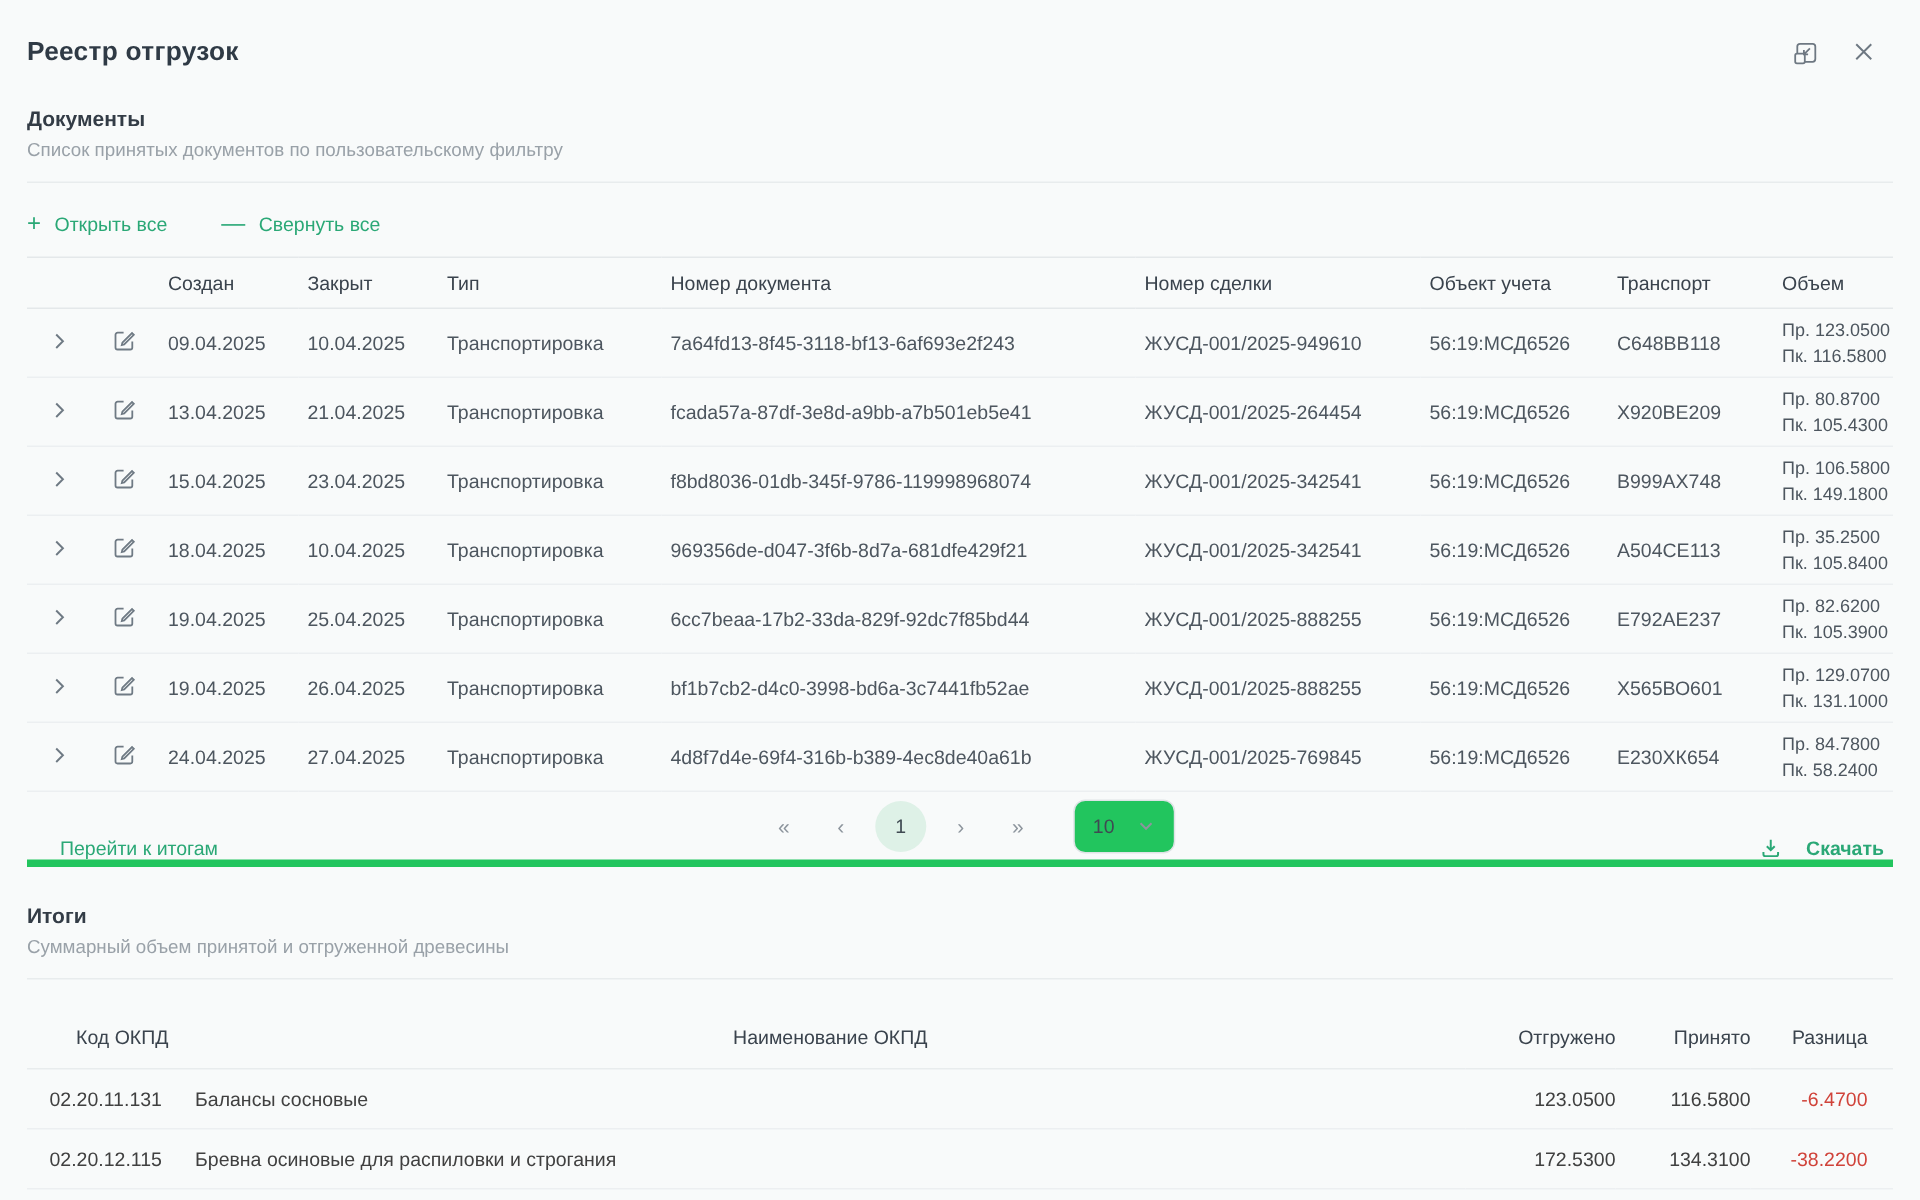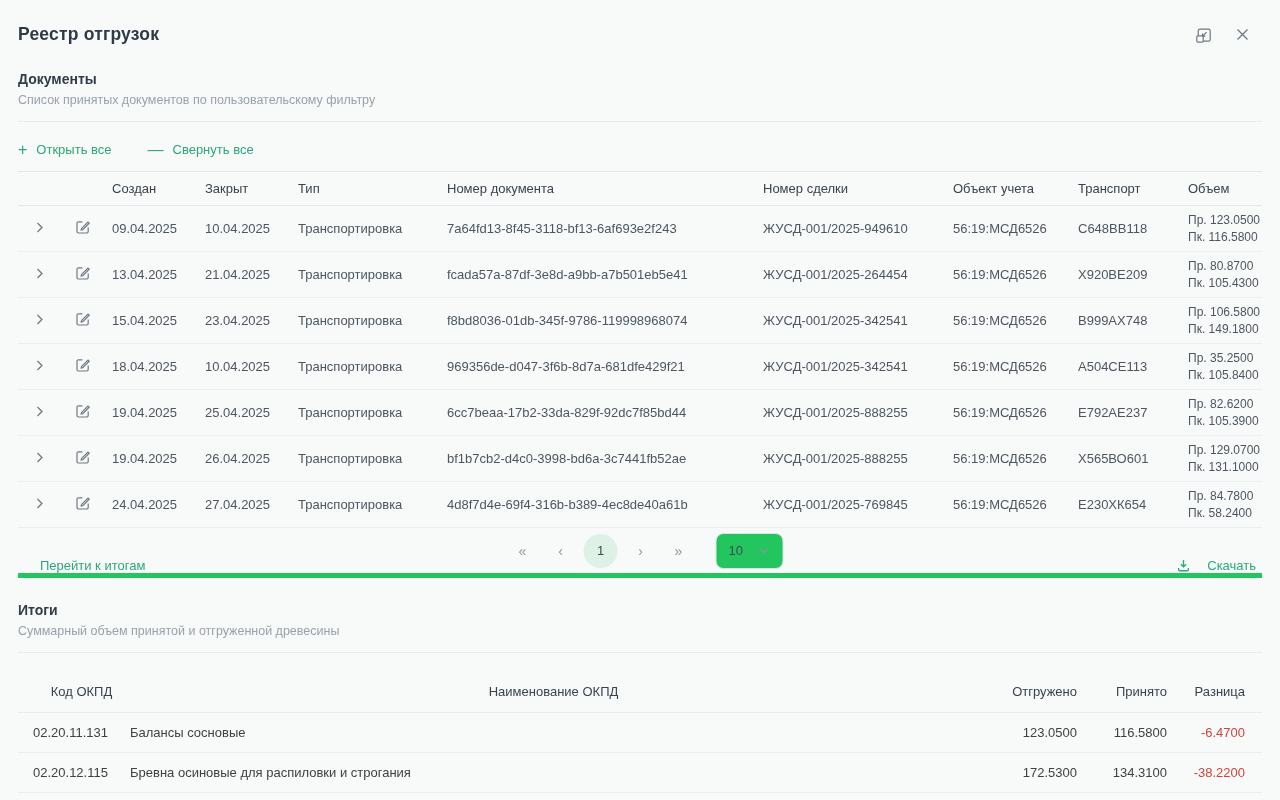--- a/index.html
+++ b/index.html
@@ -67,21 +67,21 @@
     display: flex; align-items: center; justify-content: center;
     font-size: 13px; color: #3f4a52; cursor: default;
   }
   .pg-size {
     margin-left: 14px; width: 68px; height: 36px; background: #22c55e;
     border: 1px solid #dfe3e6; border-radius: 8px;
     display: flex; align-items: center; justify-content: space-between;
     padding: 0 12px; font-size: 13px; color: #3f4a52; cursor: pointer;
   }
   .download-btn { margin-left: auto; margin-right: 6px; display: inline-flex; align-items: center; gap: 16px;
-    color: #2aa876; font-size: 13px; cursor: pointer; }
+    color: #2aa876; font-size: 13px; cursor: pointer; font-weight: bold; }
 
   
   .totals-table { margin-top: 12px; }
   .totals-table th {
     text-align: center; font-weight: normal; font-size: 13px; color: #3a434d;
     padding: 19px 0 13px 0; border-bottom: 1px solid #e8eced; white-space: nowrap;
   }
   .totals-table td {
     font-size: 13px; color: #404040; height: 40px; padding: 0;
     border-bottom: 1px solid #eceff1; vertical-align: middle; white-space: nowrap; overflow: hidden;

